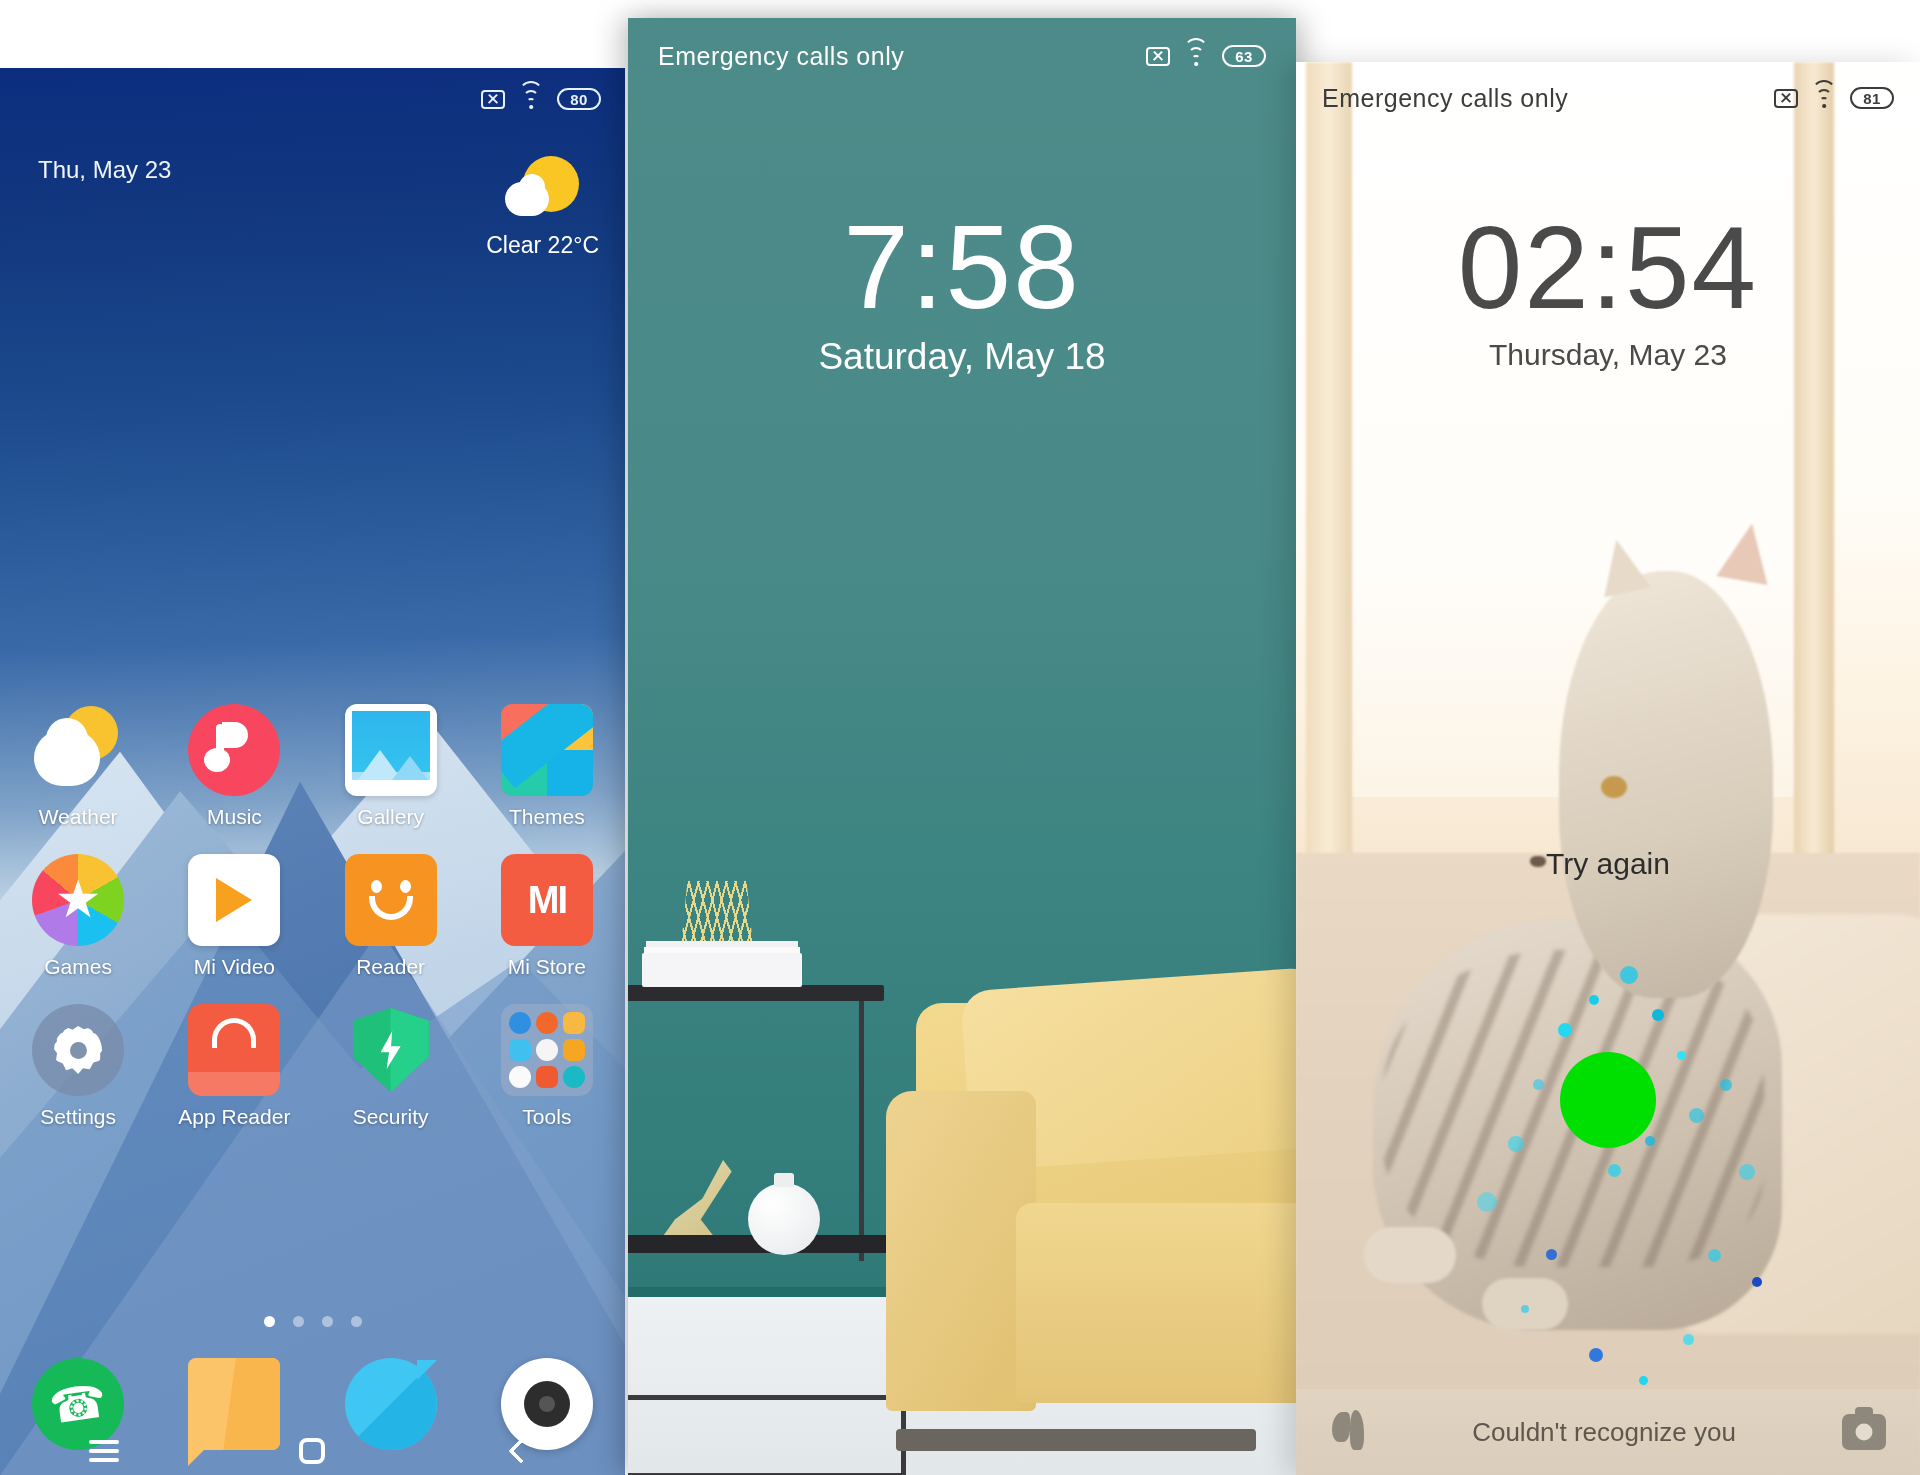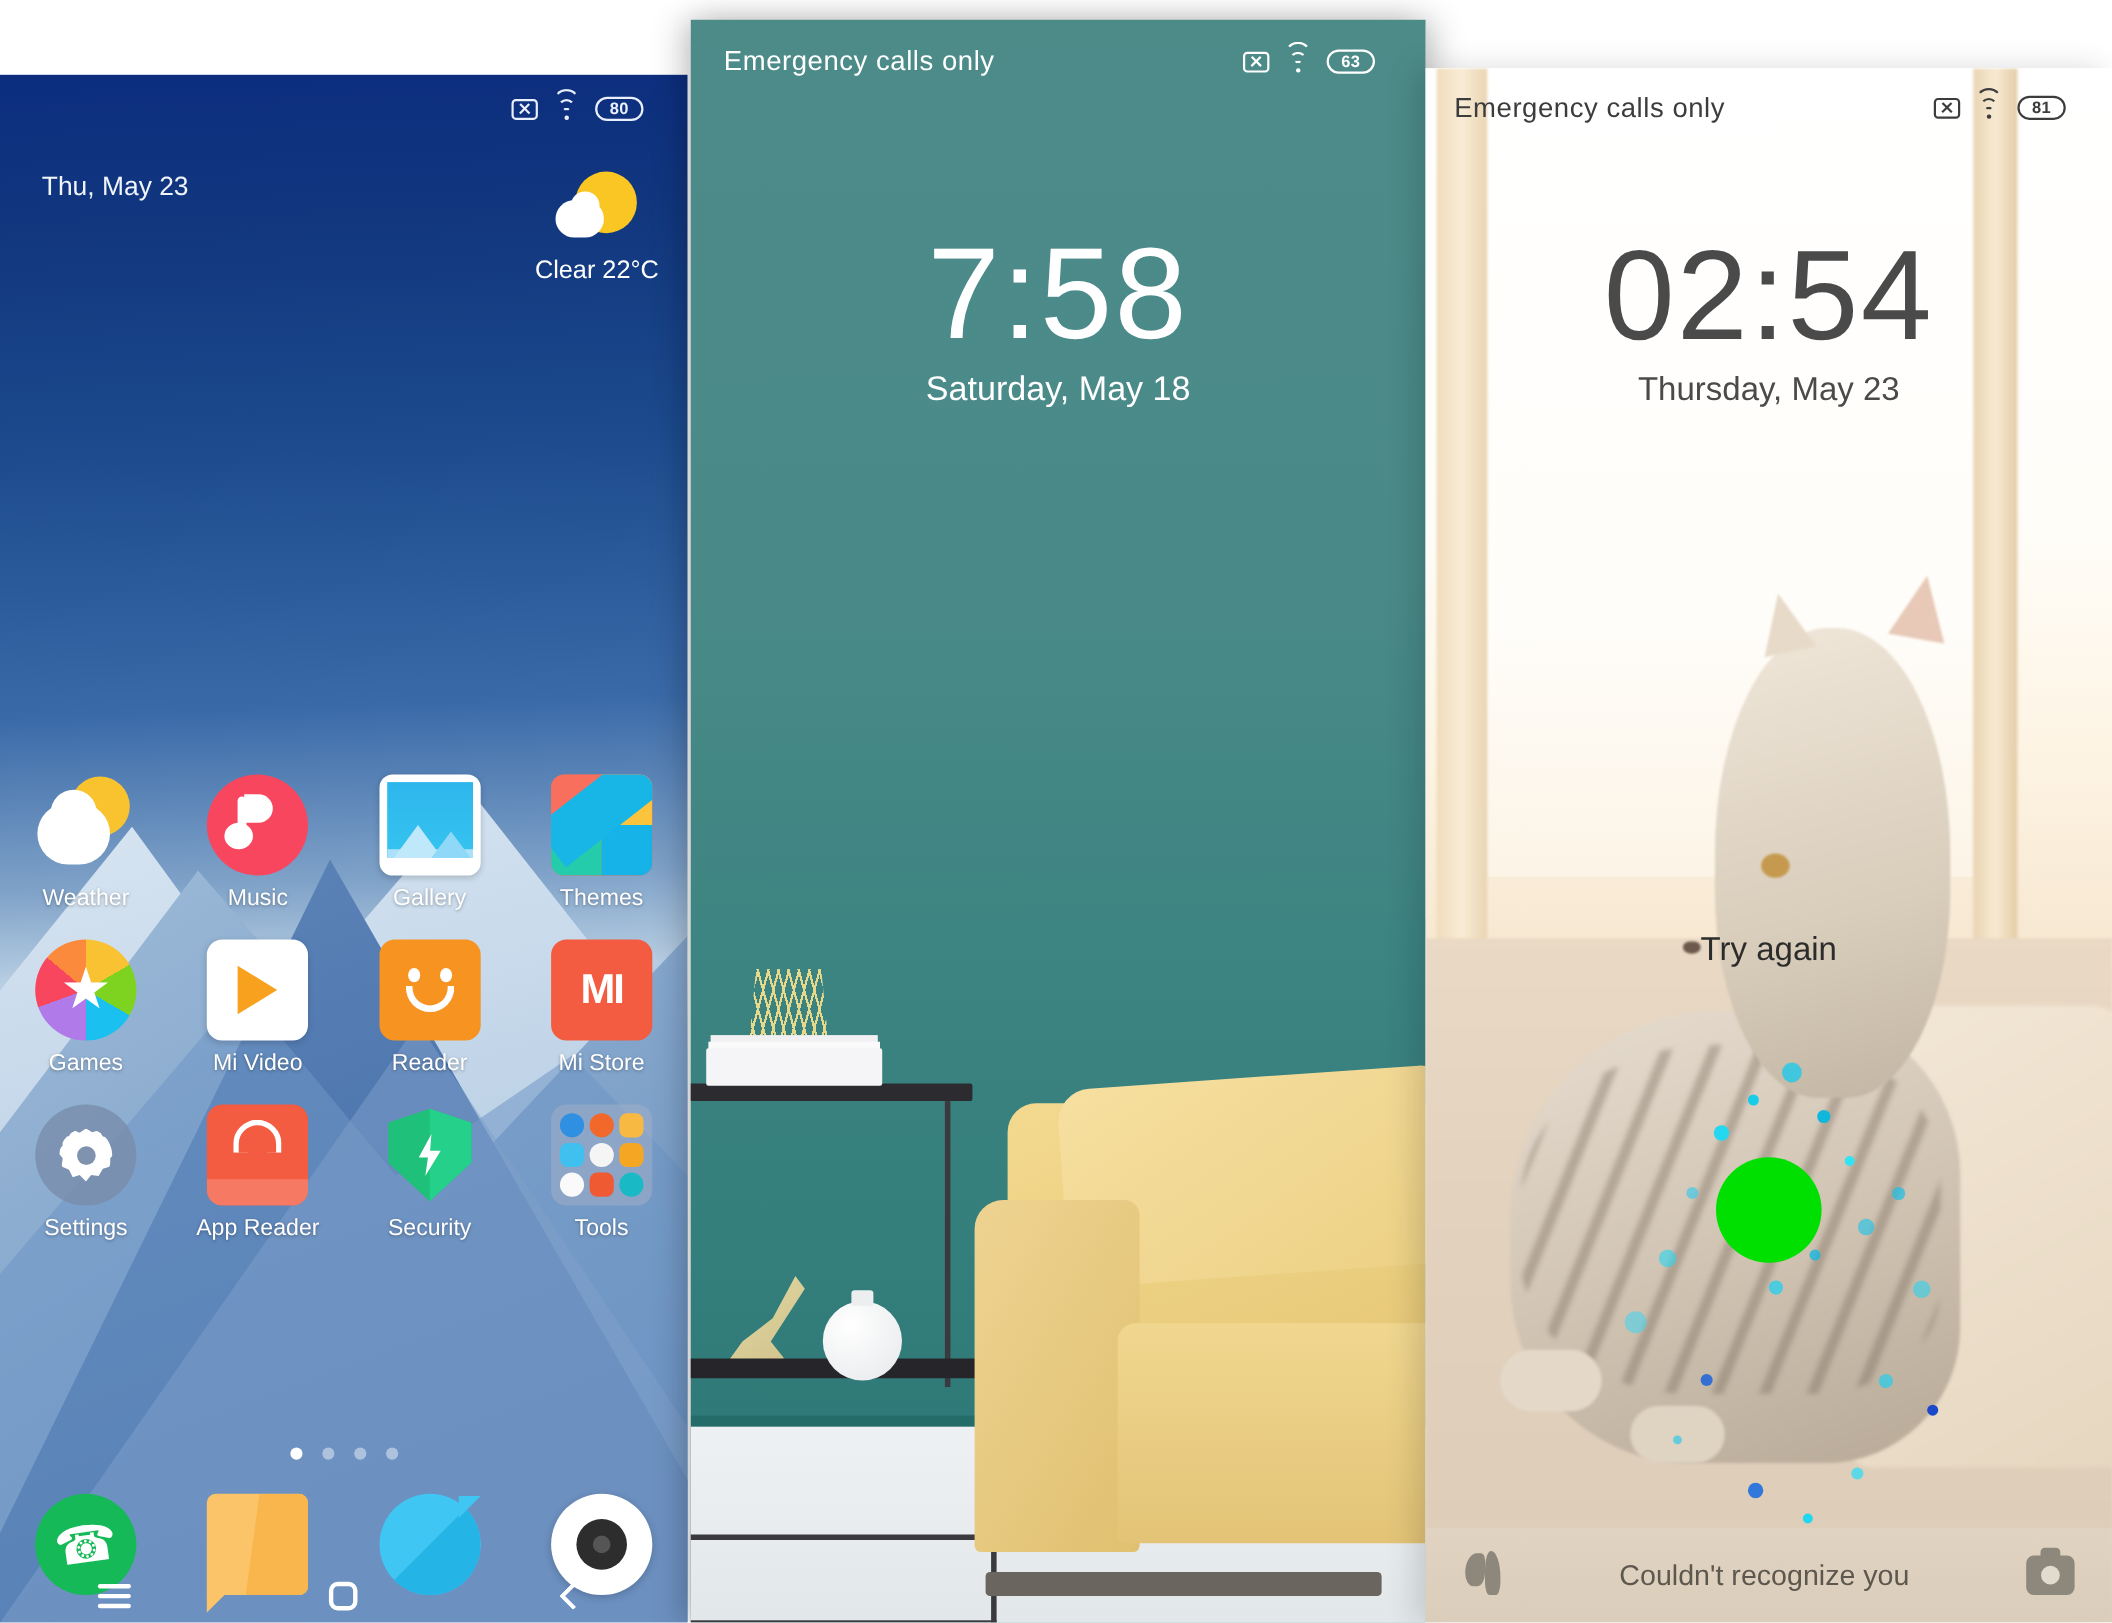--- a/index.html
+++ b/index.html
@@ -5,21 +5,21 @@
 <style>
   * { margin:0; padding:0; box-sizing:border-box; }
   html,body { width:1920px; height:1475px; background:#ffffff; overflow:hidden;
               font-family:"Liberation Sans", sans-serif; }
   .stage { position:relative; width:1920px; height:1475px; background:#fff; }
 
   
   .panel { position:absolute; overflow:hidden; }
 
   
-  .statusbar { position:absolute; left:0; right:16px; display:flex; align-items:center;
+  .statusbar { position:absolute; left:0; right:0; display:flex; align-items:center;
                justify-content:space-between; }
   .sb-carrier { font-size:25px; letter-spacing:.5px; white-space:nowrap; }
   .sb-icons { display:flex; align-items:center; gap:13px; }
   .ic-nosim { position:relative; width:24px; height:19px; border:2.5px solid currentColor;
               border-radius:4px; }
   .ic-nosim::before, .ic-nosim::after { content:""; position:absolute; left:50%; top:50%;
               width:12px; height:2.4px; background:currentColor; transform-origin:center; }
   .ic-nosim::before { transform:translate(-50%,-50%) rotate(45deg); }
   .ic-nosim::after  { transform:translate(-50%,-50%) rotate(-45deg); }
   .ic-wifi { width:26px; height:20px; position:relative; }
@@ -247,21 +247,21 @@
   #p2-sofa .arm  { position:absolute; left:0; top:88px; width:150px; height:320px;
            background:linear-gradient(120deg,#eed391,#e0c070); border-radius:26px 14px 6px 6px; }
   #p2-sofa .seat { position:absolute; left:130px; right:0; top:200px; height:200px;
            background:linear-gradient(180deg,#f0d68f,#e3c477); border-radius:16px 16px 6px 6px; }
   #p2-sofa .foot { position:absolute; left:10px; bottom:-18px; width:360px; height:22px;
            background:#6b6560; border-radius:4px; }
 
   #panel2 .statusbar { top:22px; padding:0 30px; height:32px; color:#fff; }
   #p2-clockwrap { position:absolute; left:0; width:100%; top:190px; text-align:center; }
   #p2-time { font-size:118px; font-weight:200; letter-spacing:2px; }
-  #p2-date { font-size:31px; margin-top:10px; font-weight:400; }
+  #p2-date { font-size:37px; margin-top:10px; font-weight:400; }
 
   .unlockbar { position:absolute; left:0; right:0; bottom:0; height:86px;
                display:flex; align-items:center; justify-content:space-between; padding:0 34px; }
   #p2-unlock { background:linear-gradient(180deg,rgba(243,244,246,.92),rgba(230,232,236,.92)); }
   .ub-text { font-size:26px; color:#6c6f75; }
   .ic-record { width:44px; height:44px; border-radius:50%; border:3.5px solid #9a9da3;
                display:flex; align-items:center; justify-content:center; }
   .ic-record i { width:22px; height:22px; border-radius:50%; background:#9a9da3; }
   .ic-cam { width:44px; height:36px; border-radius:7px; background:#9a9da3; position:relative; }
   .ic-cam::before { content:""; position:absolute; left:50%; top:-7px; transform:translateX(-50%);

